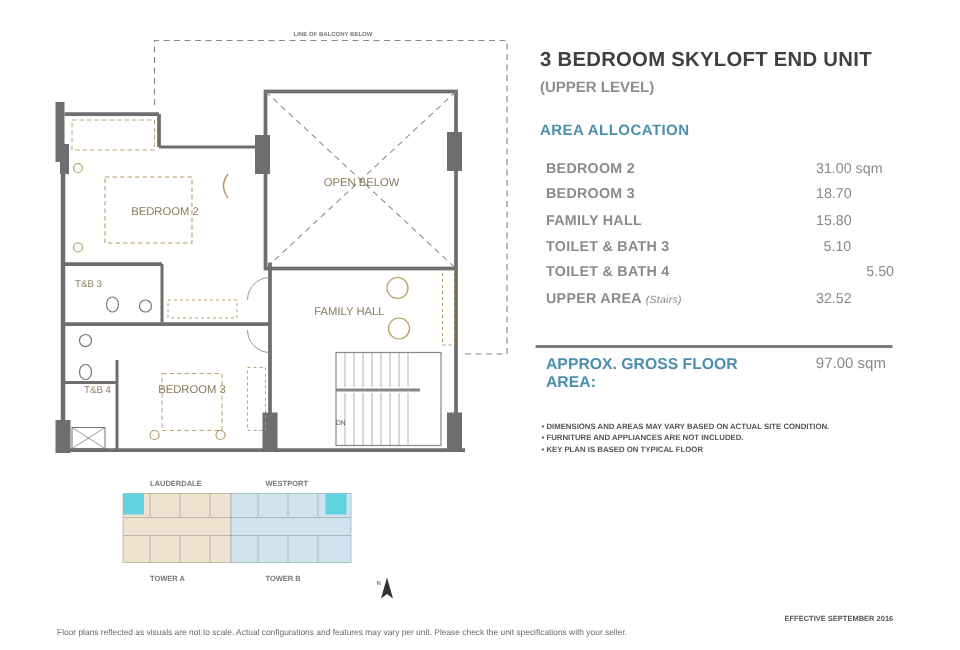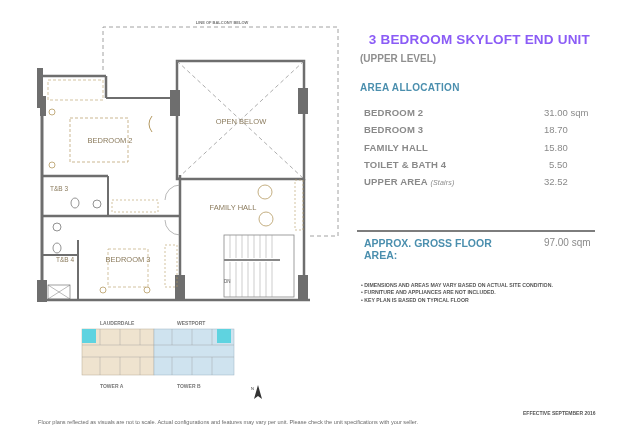--- a/index.html
+++ b/index.html
@@ -1,18 +1,18 @@
 <!DOCTYPE html>
 <html><head>
 <meta charset="utf-8">
 <style>
   html,body{margin:0;padding:0;background:#ffffff;}
   body{width:640px;height:433px;position:relative;overflow:hidden;font-family:"Liberation Sans",sans-serif;}
   .plan{position:absolute;left:0;top:0;width:340px;height:310px;}
-  .title{position:absolute;left:360px;top:32px;width:230px;text-align:right;color:#8b5cf6;font-weight:bold;font-size:13.5px;letter-spacing:0.2px;}
+  .title{position:absolute;left:360px;top:32px;width:230px;text-align:left;color:#404040;font-weight:bold;font-size:13.5px;letter-spacing:0.2px;}
   .subtitle{position:absolute;left:360px;top:53px;width:230px;text-align:left;color:#8f8f8f;font-weight:bold;font-size:10px;}
   .area-heading{position:absolute;left:360px;top:82px;width:230px;color:#4b8fae;font-weight:bold;font-size:10px;letter-spacing:0.3px;}
   .alloc{position:absolute;left:364px;top:104px;width:232px;}
   .row{display:flex;justify-content:space-between;height:17.3px;align-items:center;}
   .row .lbl{color:#8a8a8a;font-weight:bold;font-size:9.5px;letter-spacing:0.2px;}
   .row .lbl i{font-weight:normal;font-size:7px;}
   .row .val{color:#8a8a8a;font-size:9.5px;width:52px;text-align:left;}
   .sep{position:absolute;left:357px;top:230px;width:238px;height:2px;background:#7d7d7d;}
   .gfa{position:absolute;left:364px;top:237px;width:232px;display:flex;justify-content:center;gap:33px;}
   .gfa .lbl{color:#4b8fae;font-weight:bold;font-size:10.5px;}
@@ -126,22 +126,26 @@
   </div>
   <div class="row">
     <span class="lbl"><span>BEDROOM 3</span></span>
     <span class="val">18.70</span>
   </div>
   <div class="row">
     <span class="lbl"><span>FAMILY HALL</span></span>
     <span class="val">15.80</span>
   </div>
   <div class="row">
+    <span class="lbl"><span>TOILET &amp; BATH 3</span></span>
+    <span class="val" style="padding-left:5px;width:47px;"> 5.10</span>
+  </div>
+  <div class="row">
     <span class="lbl"><span>TOILET &amp; BATH 4</span></span>
-    <span class="val" style="padding-left:5px;width:47px;"> 5.50</span>
+    <span class="val" style="padding-left:5px;width:47px;text-align:right;"> 5.50</span>
   </div>
   <div class="row">
     <span class="lbl"><span>UPPER AREA </span><i>(Stairs)</i></span>
     <span class="val">32.52</span>
   </div>
 </div>
 
 <div class="sep"></div>
 <div class="gfa">
   <span class="lbl">APPROX. GROSS FLOOR AREA:</span>

